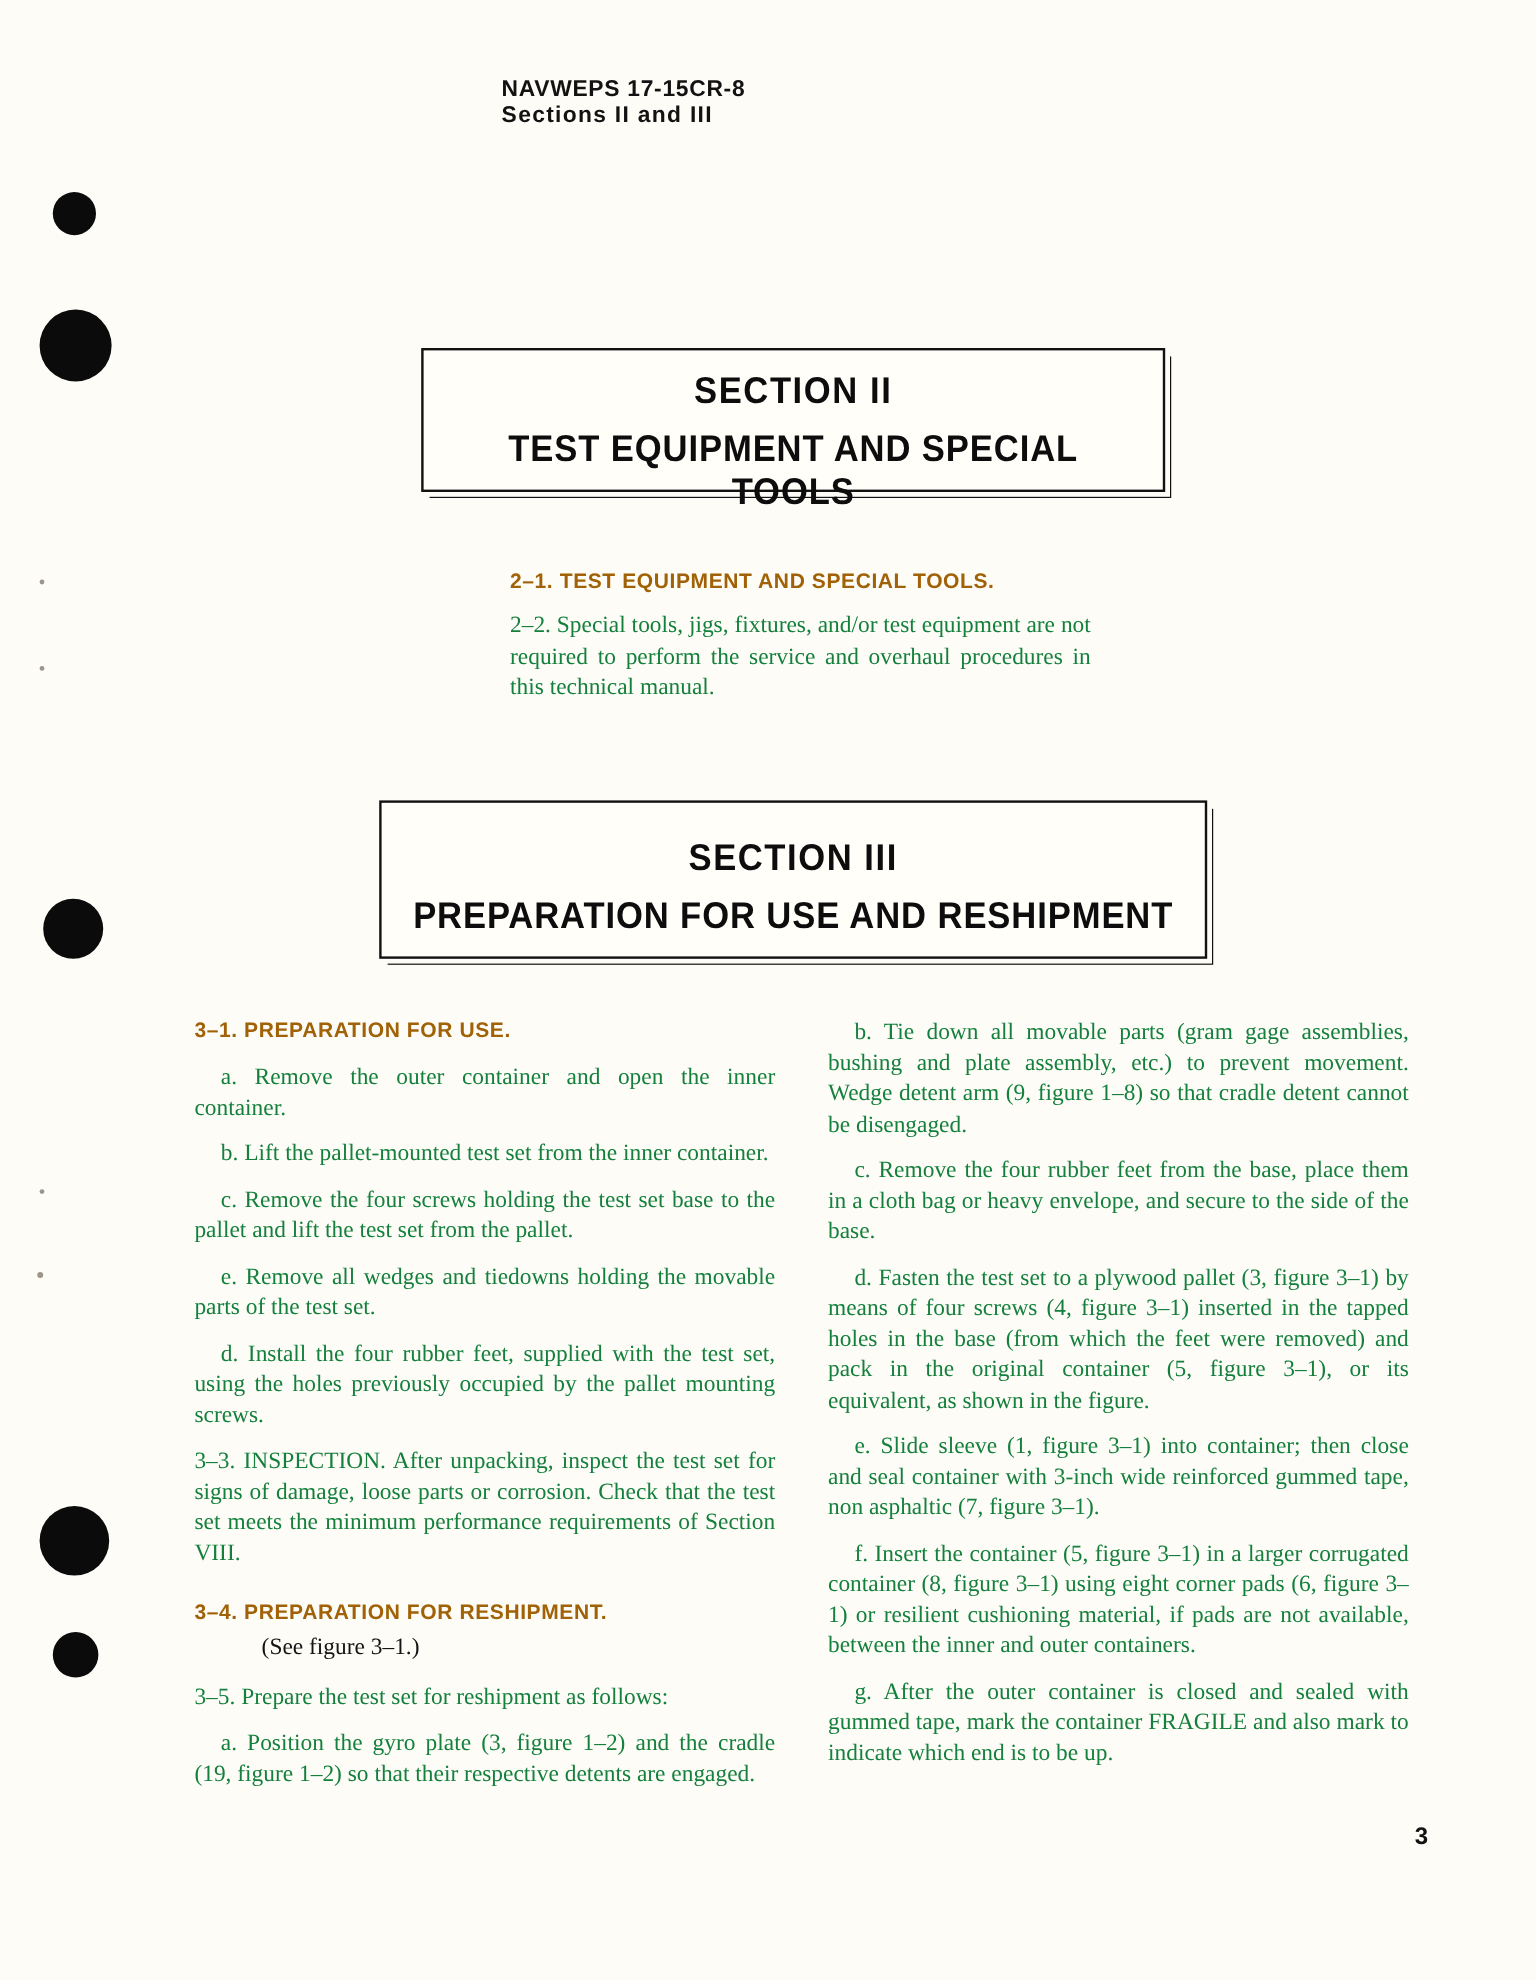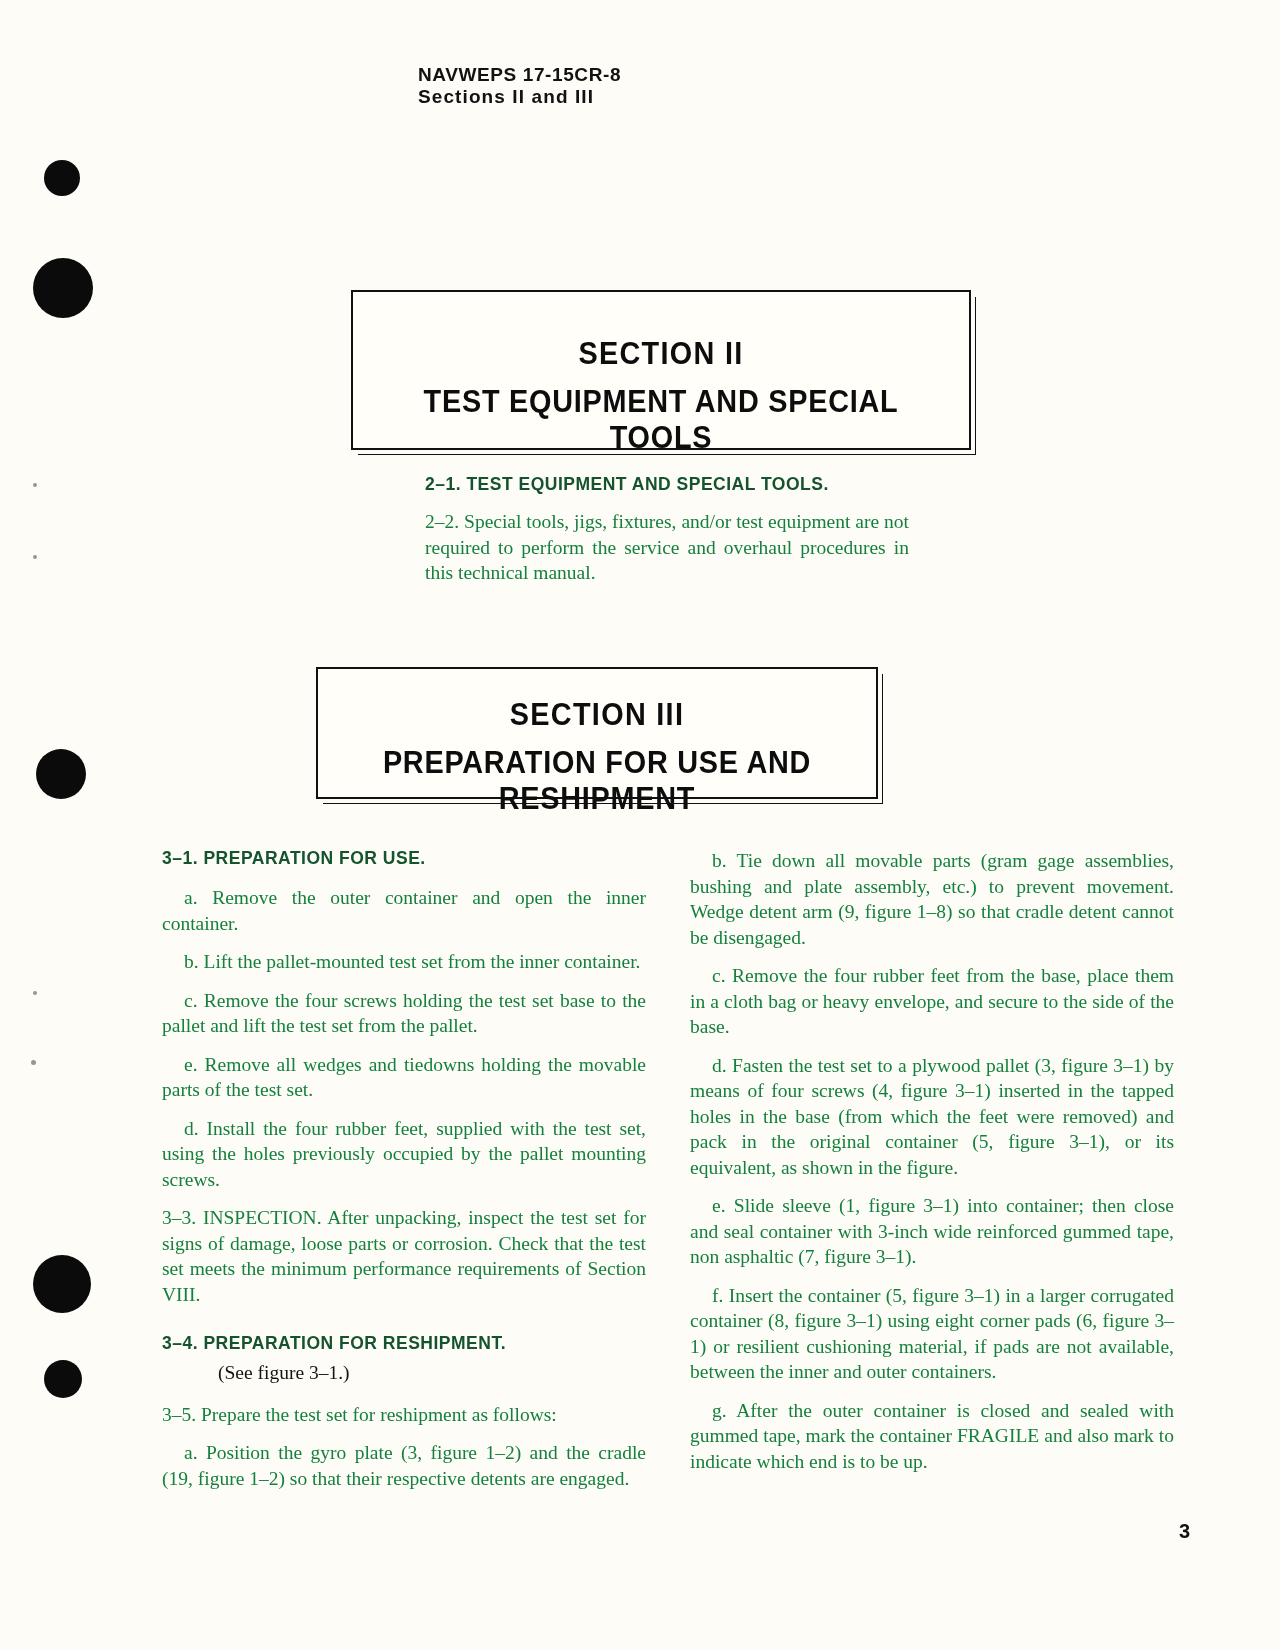--- a/index.html
+++ b/index.html
@@ -82,47 +82,47 @@
     letter-spacing: 0.8px;
     margin: 0;
     color: #0d0d0d;
     transform: scaleX(0.93);
   }
 
   #banner-section-2 {
     left: 351px;
     top: 290px;
     width: 620px;
-    height: 160px;
-    padding-top: 44px;
+    height: 120px;
+    padding-top: 16px;
   }
   #banner-section-2 .b-num { margin-bottom: 12px; }
 
   #banner-section-3 {
     left: 316px;
     top: 667px;
-    width: 562px;
+    width: 690px;
     height: 132px;
     padding-top: 28px;
   }
   #banner-section-3 .b-num { margin-bottom: 12px; }
 
   
   #section-2-body {
     position: absolute;
     left: 425px;
     top: 474px;
     width: 484px;
   }
   .head-sans {
     font-family: "Liberation Sans", sans-serif;
     font-weight: bold;
     font-size: 17.5px;
     letter-spacing: 0.5px;
-    color: #14532d;
+    color: #a16207;
     margin: 0 0 14px 0;
   }
   .para {
     font-family: "Liberation Serif", serif;
     font-size: 19.5px;
     line-height: 25.5px;
     text-align: justify;
     text-justify: inter-word;
     margin: 0 0 12px 0;
     color: #15803d;

